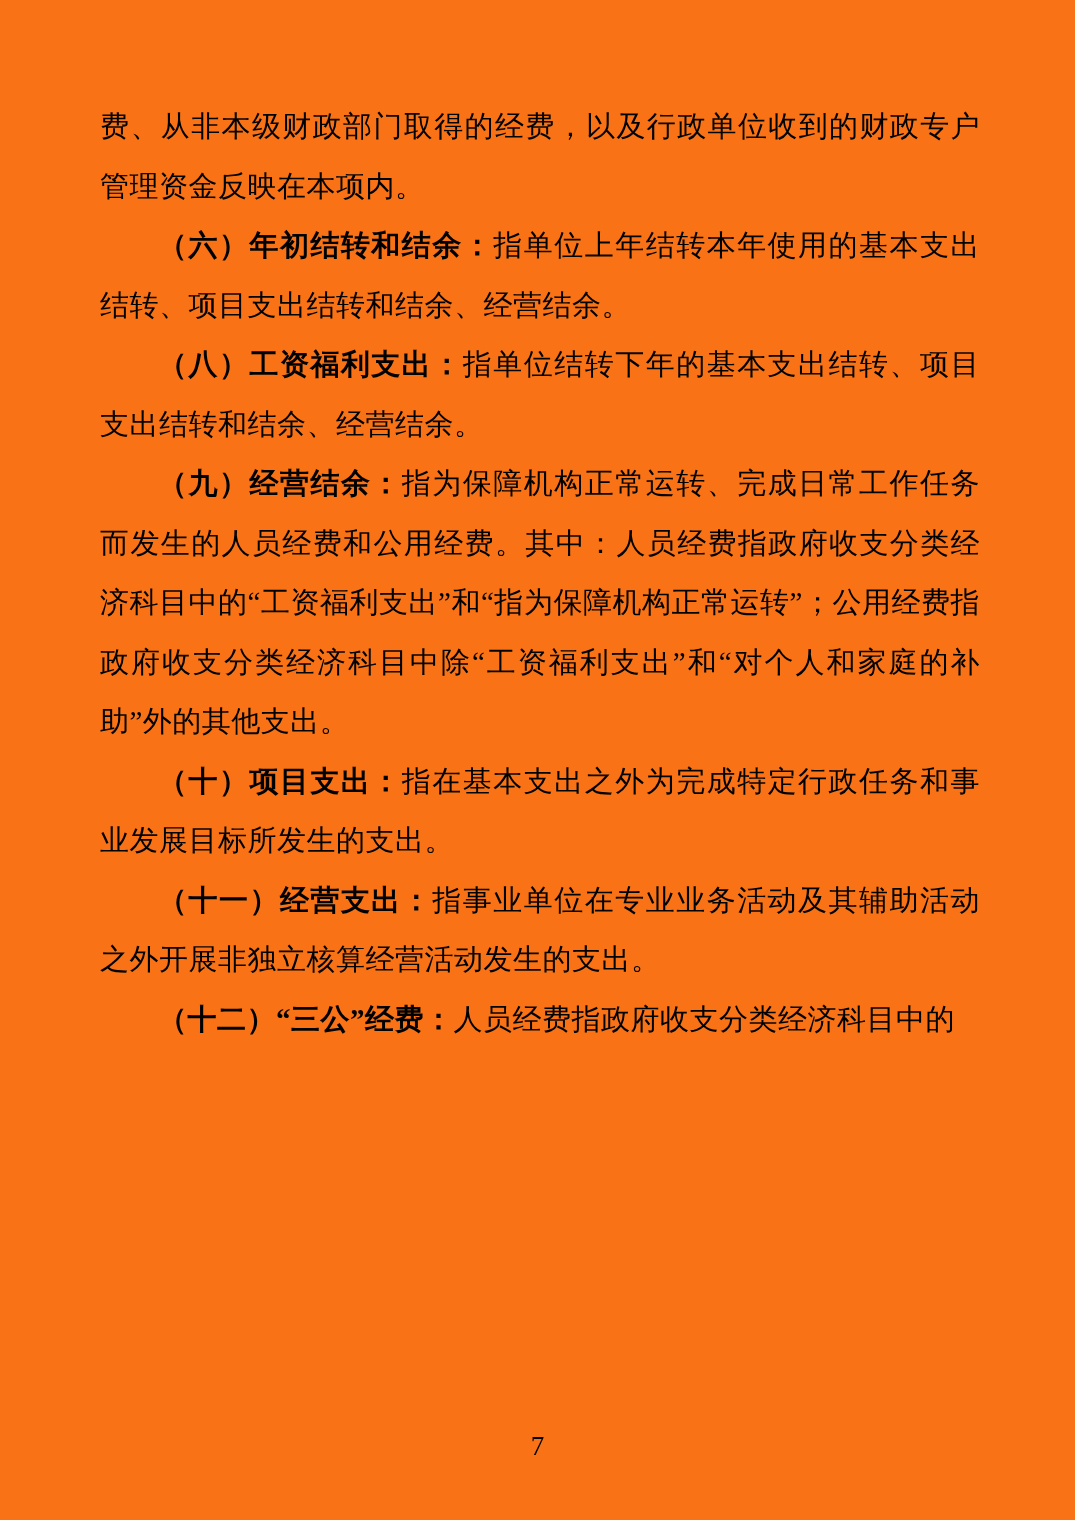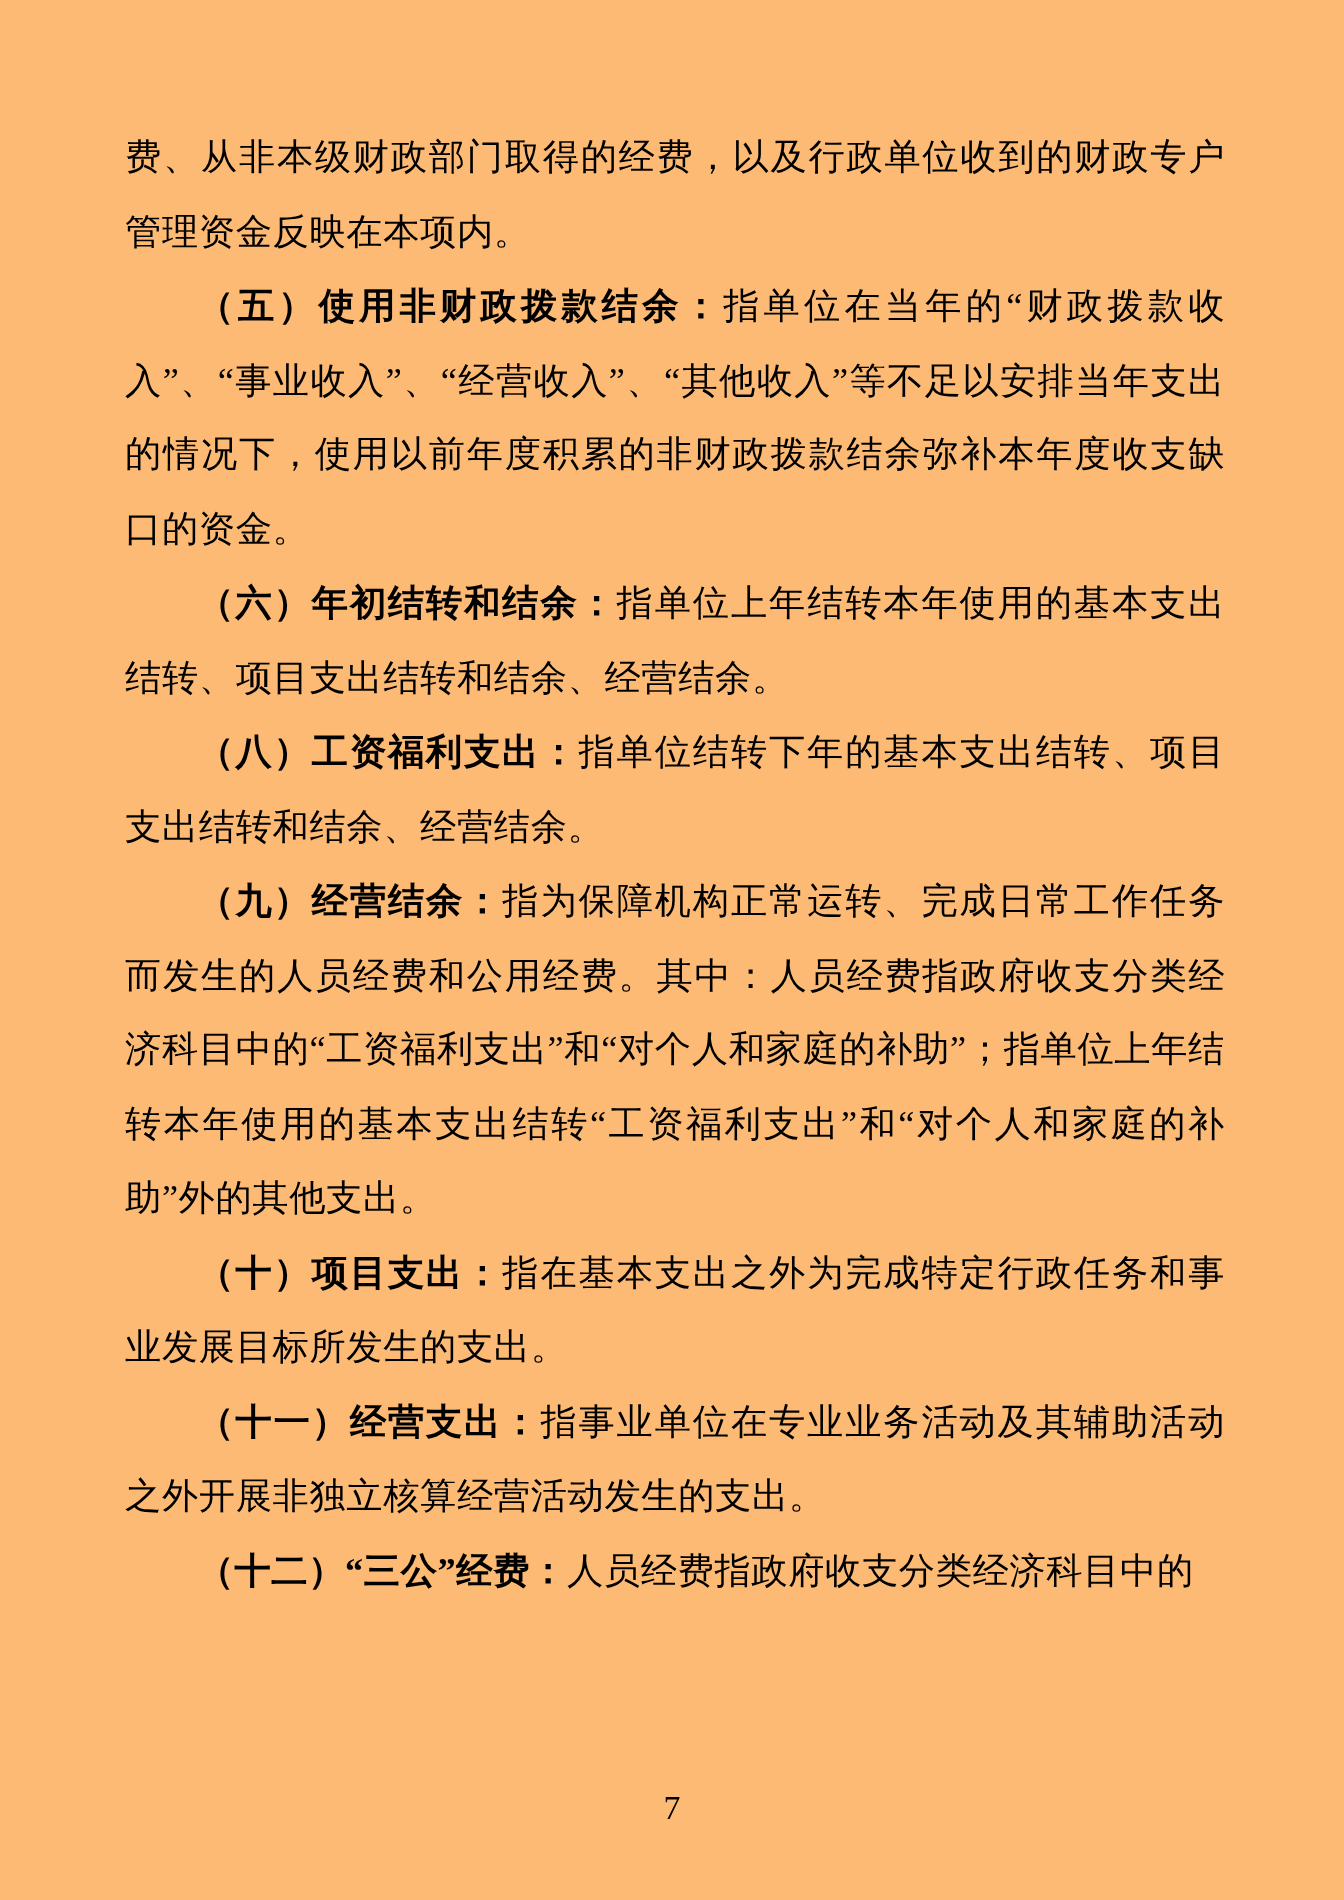--- a/index.html
+++ b/index.html
@@ -4,21 +4,21 @@
 <style>
   html, body {
     margin: 0;
     padding: 0;
     background: #ffffff;
   }
   .page {
     position: relative;
     width: 1075px;
     height: 1520px;
-    background: #fdba74;
+    background: #f97316;
     color: #000000;
     font-family: "Liberation Serif", "DejaVu Serif", serif;
     overflow: hidden;
   }
   .content {
     position: absolute;
     left: 100px;
     top: 97px;
     width: 880px;
   }
@@ -47,28 +47,27 @@
   }
 </style>
 </head>
 <body>
 
 <div class="page">
   <div class="content">
 
     <p class="para no-indent"><span class="lead"></span><span>费、从非本级财政部门取得的经费，以及行政单位收到的财政专户管理资金反映在本项内。</span></p>
 
-    <p class="para"><span class="lead">（五）使用非财政拨款结余：</span><span>指单位在当年的“财政拨款收入”、“事业收入”、“经营收入”、“其他收入”等不足以安排当年支出的情况下，使用以前年度积累的非财政拨款结余弥补本年度收支缺口的资金。</span></p>
 
     <p class="para"><span class="lead">（六）年初结转和结余：</span><span>指单位上年结转本年使用的基本支出结转、项目支出结转和结余、经营结余。</span></p>
 
 
     <p class="para"><span class="lead">（八）工资福利支出：</span><span>指单位结转下年的基本支出结转、项目支出结转和结余、经营结余。</span></p>
 
-    <p class="para"><span class="lead">（九）经营结余：</span><span>指为保障机构正常运转、完成日常工作任务而发生的人员经费和公用经费。其中：人员经费指政府收支分类经济科目中的“工资福利支出”和“对个人和家庭的补助”；指单位上年结转本年使用的基本支出结转“工资福利支出”和“对个人和家庭的补助”外的其他支出。</span></p>
+    <p class="para"><span class="lead">（九）经营结余：</span><span>指为保障机构正常运转、完成日常工作任务而发生的人员经费和公用经费。其中：人员经费指政府收支分类经济科目中的“工资福利支出”和“指为保障机构正常运转”；公用经费指政府收支分类经济科目中除“工资福利支出”和“对个人和家庭的补助”外的其他支出。</span></p>
 
     <p class="para"><span class="lead">（十）项目支出：</span><span>指在基本支出之外为完成特定行政任务和事业发展目标所发生的支出。</span></p>
 
     <p class="para"><span class="lead">（十一）经营支出：</span><span>指事业单位在专业业务活动及其辅助活动之外开展非独立核算经营活动发生的支出。</span></p>
 
     <p class="para"><span class="lead">（十二）“三公”经费：</span><span>人员经费指政府收支分类经济科目中的</span></p>
 
   </div>
 
   <div class="pageno">7</div>

